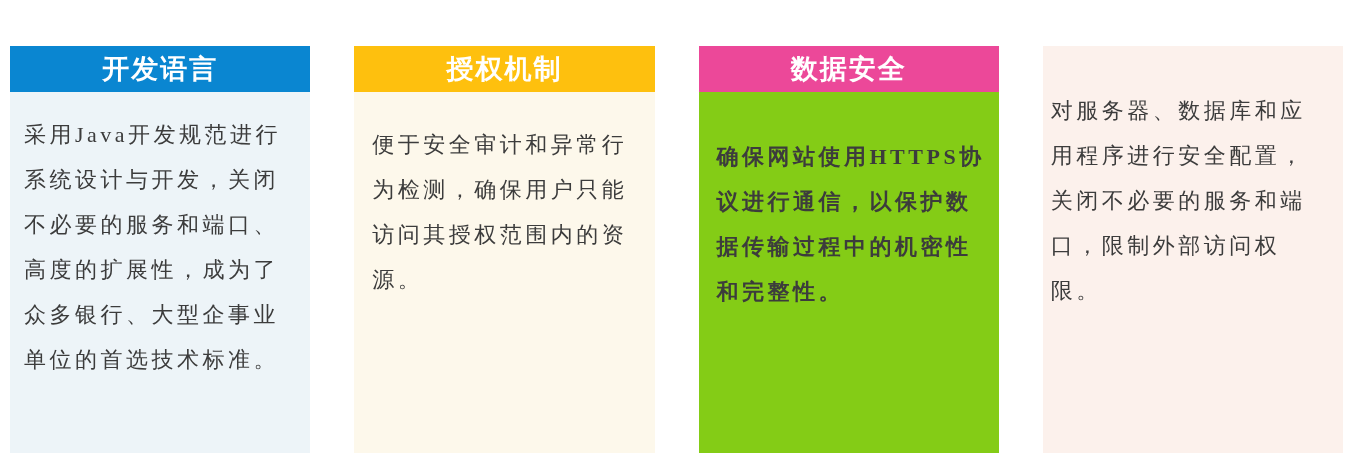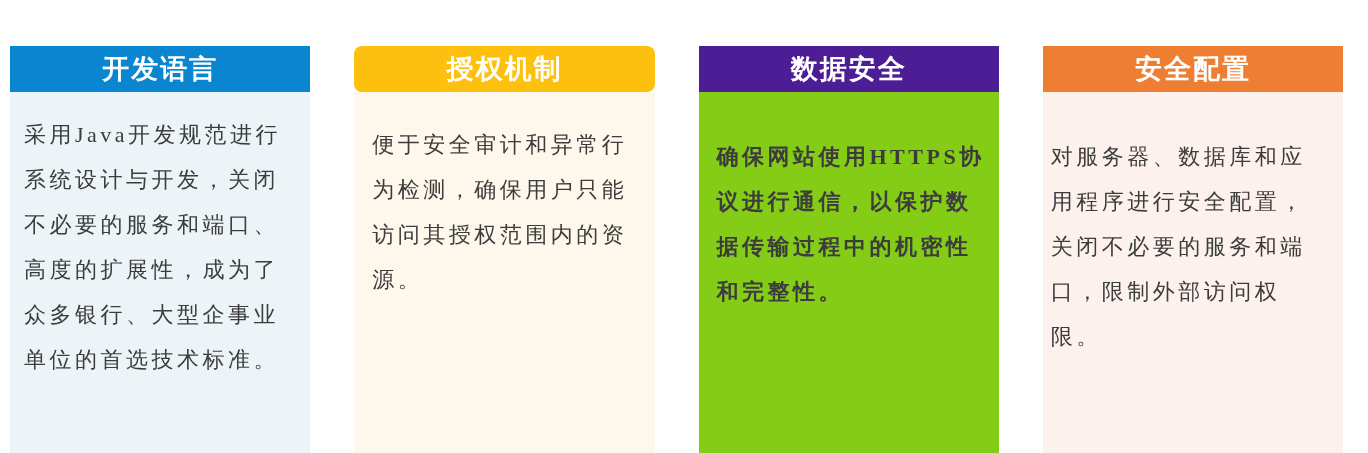--- a/index.html
+++ b/index.html
@@ -65,40 +65,37 @@
   <div class="card c1">
     <div class="card-header" style="background: rgb(10, 134, 209);">
       <span class="card-title">开发语言</span>
     </div>
     <div class="card-body" style="background: rgb(237, 244, 248);">
       <p>采用Java开发规范进行系统设计与开发，关闭不必要的服务和端口、高度的扩展性，成为了众多银行、大型企事业单位的首选技术标准。</p>
     </div>
   </div>
 
   <div class="card c2">
-    <div class="card-header" style="background: rgb(254, 192, 14); border-radius: 8px;">
+    <div class="card-header" style="background: rgb(254, 192, 14);">
       <span class="card-title">授权机制</span>
     </div>
     <div class="card-body" style="background: rgb(253, 248, 235);">
       <p>便于安全审计和异常行为检测，确保用户只能访问其授权范围内的资源。</p>
     </div>
   </div>
 
   <div class="card c3">
-    <div class="card-header" style="background: #4c1d95;">
+    <div class="card-header" style="background: #ec4899;">
       <span class="card-title">数据安全</span>
     </div>
     <div class="card-body" style="background: #84cc16; font-weight: bold;">
       <p>确保网站使用HTTPS协议进行通信，以保护数据传输过程中的机密性和完整性。</p>
     </div>
   </div>
 
   <div class="card c4">
-    <div class="card-header" style="background: rgb(238, 126, 49);">
-      <span class="card-title">安全配置</span>
-    </div>
     <div class="card-body" style="background: rgb(252, 241, 236);">
       <p>对服务器、数据库和应用程序进行安全配置，关闭不必要的服务和端口，限制外部访问权限。</p>
     </div>
   </div>
 
 
 </div>
 
 </body></html>

